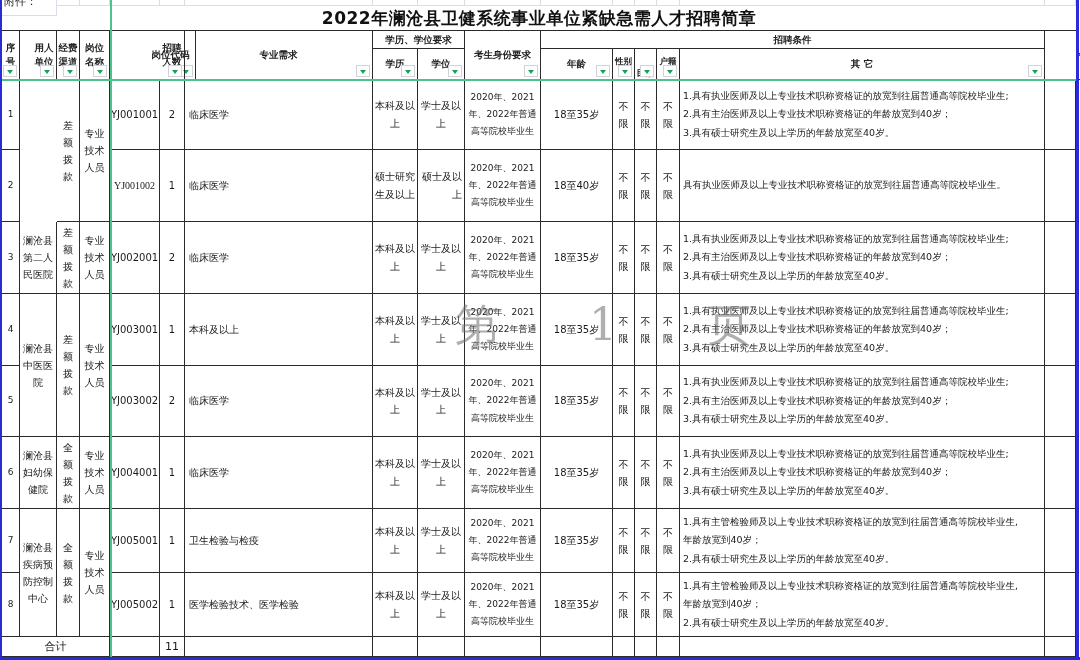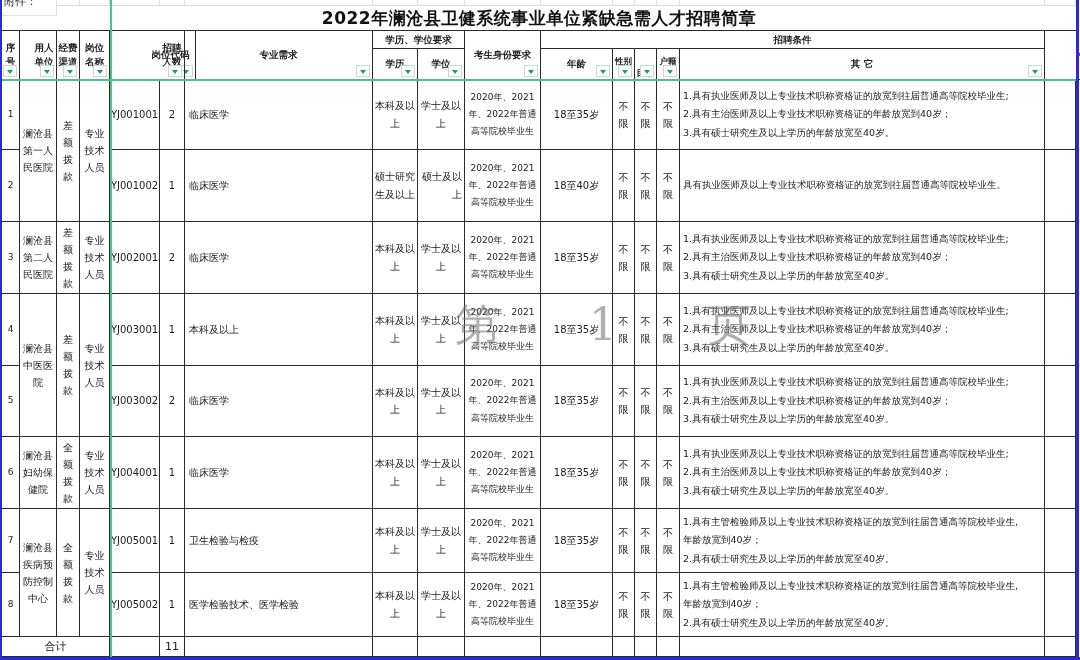--- a/index.html
+++ b/index.html
@@ -114,23 +114,20 @@
   </div>
   <div class="cell hdr b" style="left:680px;top:49px;width:365px;height:31px;">
     <span>其 它</span>
     <span class="dd"></span>
   </div>
   <div class="cell hdr b" style="left:1045px;top:31px;width:31px;height:49px;margin-left:28px;">
     <span>备注</span>
     <span class="dd"></span>
   </div>
 
-  <div class="cell b narrow" style="left:20px;top:80px;width:37px;height:142px;">
-      <span style="width:32px;display:block;">澜沧县第一人民医院</span>
-    </div>
   <div class="cell b narrow" style="left:57px;top:80px;width:23px;height:142px;">
       <span style="width:11px;display:block;">差额拨款</span>
     </div>
   <div class="cell b narrow" style="left:80px;top:80px;width:30px;height:142px;">
       <span style="width:22px;display:block;">专业技术人员</span>
     </div>
 
   <div class="cell b narrow" style="left:20px;top:222px;width:37px;height:72px;">
       <span style="width:32px;display:block;">澜沧县第二人民医院</span>
     </div>
@@ -208,21 +205,21 @@
   <div class="cell b other" style="left: 680px; width: 365px; top: 80px; height: 70px;"><span>1.具有执业医师及以上专业技术职称资格证的放宽到往届普通高等院校毕业生;
 2.具有主治医师及以上专业技术职称资格证的年龄放宽到40岁；
 3.具有硕士研究生及以上学历的年龄放宽至40岁。</span></div>
   <div class="cell b" style="left: 1045px; width: 31px; top: 80px; height: 70px;">
         <span></span>
       </div>
 
   <div class="cell b" style="left: 2px; width: 18px; font-size: 9px; top: 150px; height: 72px;">
         <span>2</span>
       </div>
-  <div class="cell b" style="left: 110px; width: 50px; top: 150px; height: 72px;">
+  <div class="cell b" style="left: 110px; width: 50px; top: 150px; height: 72px; font-family: Liberation Serif, serif;">
         <span>YJ001002</span>
       </div>
   <div class="cell b" style="left: 160px; width: 25px; top: 150px; height: 72px;">
         <span>1</span>
       </div>
   <div class="cell b left" style="left: 185px; width: 188px; top: 150px; height: 72px;">
         <span>临床医学</span>
       </div>
   <div class="cell b" style="left: 373px; width: 45px; top: 150px; height: 72px;">
         <span style="width: 42px; display: block; line-height: 1.75;">硕士研究生及以上</span>

